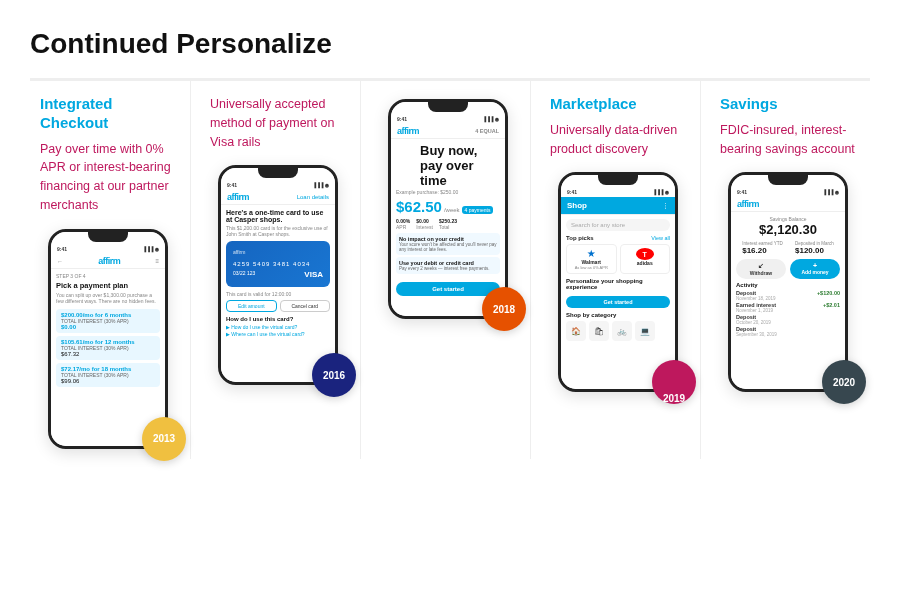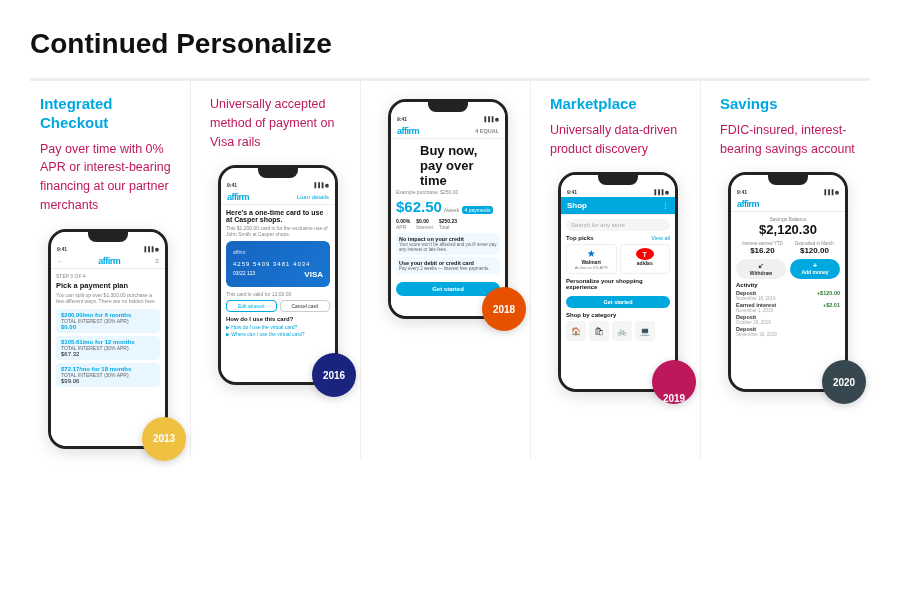--- a/index.html
+++ b/index.html
@@ -171,21 +171,21 @@
       padding: 3px;
       font-size: 5.5px;
       font-weight: 700;
       margin-top: 6px;
     }
 
     
     .p5-balance { font-size: 13px; font-weight: 700; color: #111; text-align: center; }
     .p5-label { font-size: 5px; color: #888; text-align: center; }
     .p5-row { display: flex; justify-content: space-around; margin: 4px 0; }
-    .p5-stat { text-align: center; }
+    .p5-stat { text-align: left; }
     .p5-stat-val { font-size: 8px; font-weight: 700; color: #111; }
     .p5-stat-lbl { font-size: 4.5px; color: #888; }
     .p5-btn-row { display: flex; gap: 4px; margin: 3px 0; }
     .p5-btn {
       flex: 1;
       border-radius: 12px;
       text-align: center;
       padding: 3px 2px;
       font-size: 5px;
       font-weight: 600;

